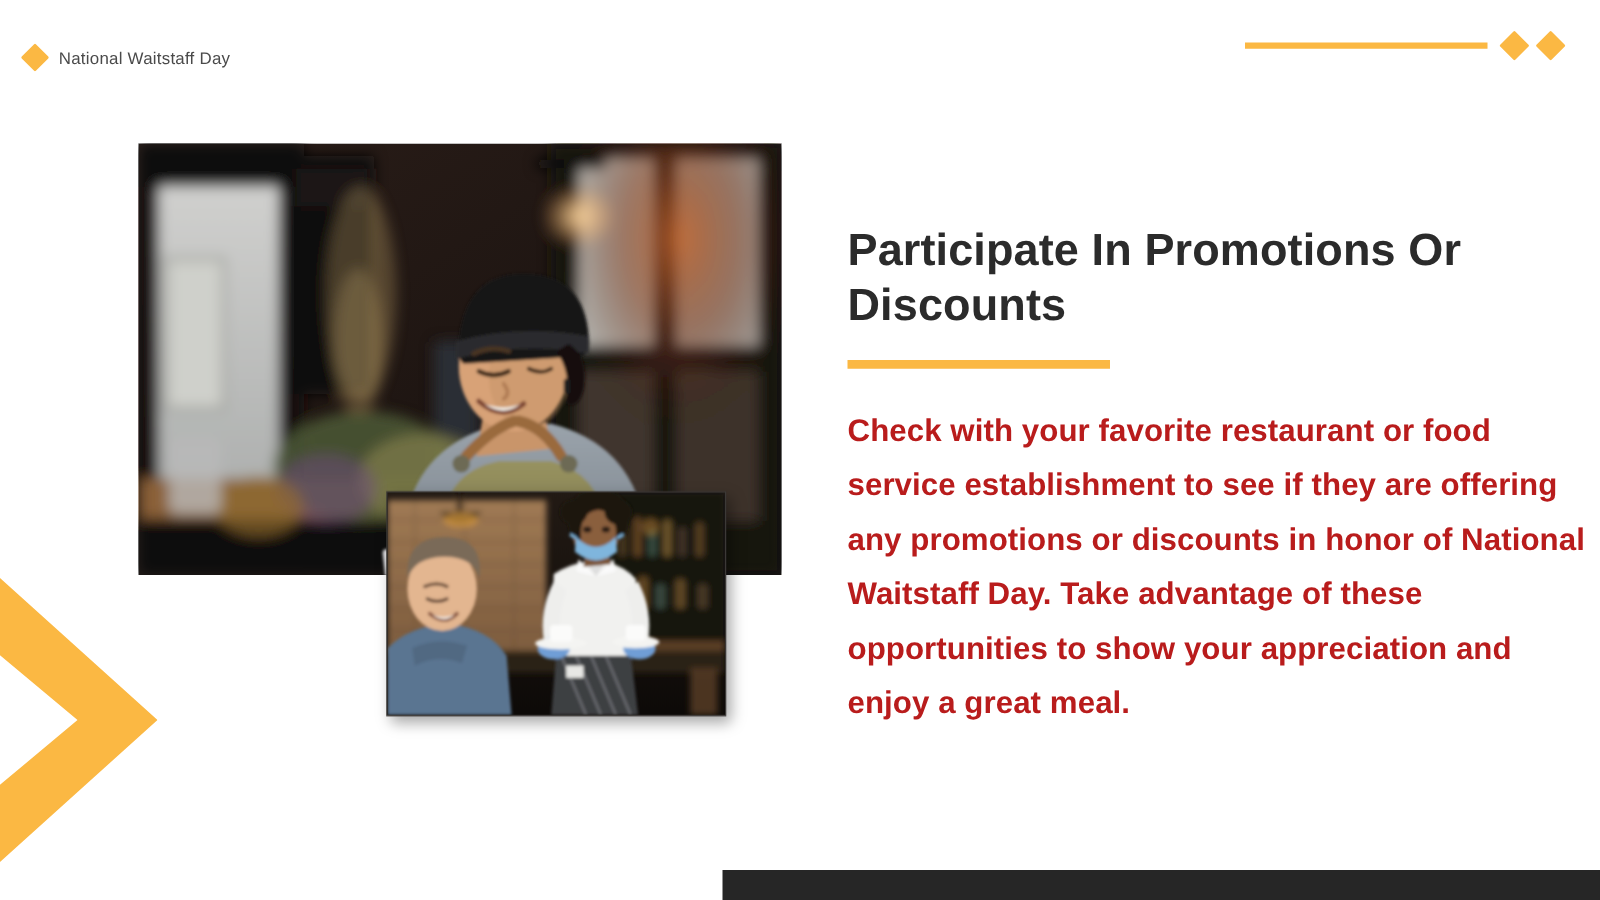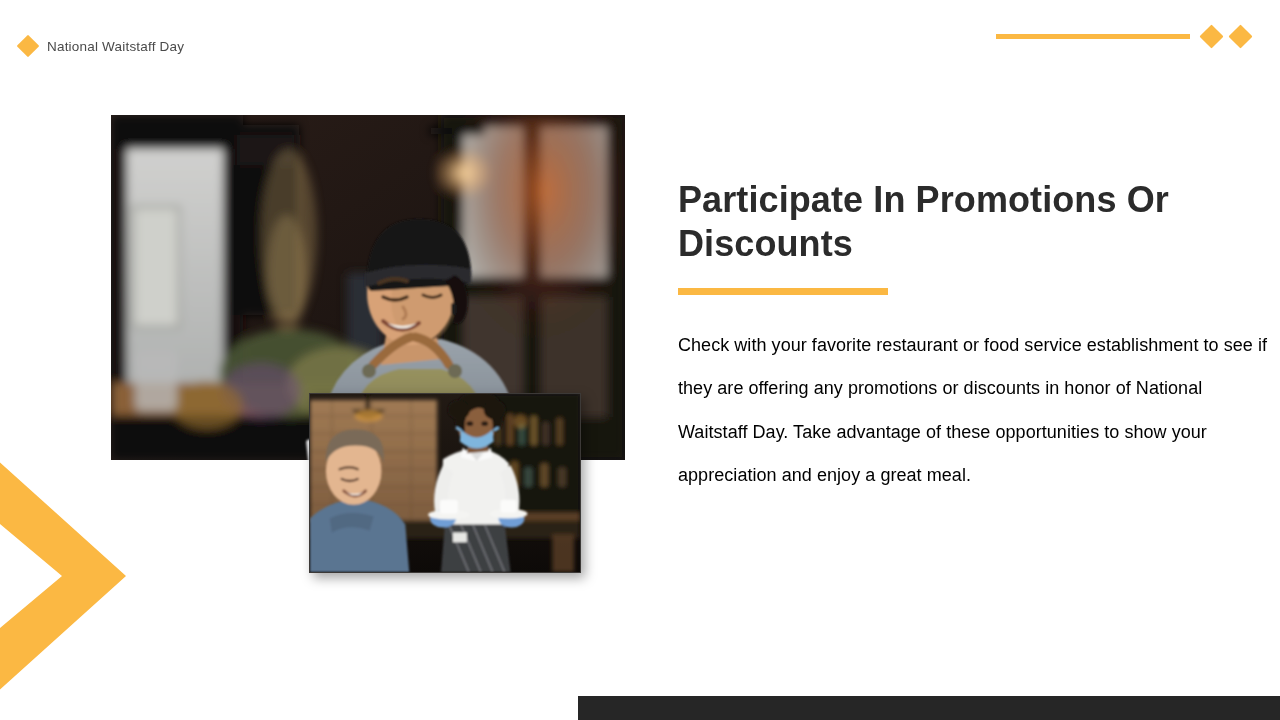--- a/index.html
+++ b/index.html
@@ -101,25 +101,26 @@
     color: #2b2b2b;
     letter-spacing: .1px;
   }
   .title-rule {
     width: 210px; height: 7px;
     background: #fbb843;
     margin-top: 22px;
   }
   .body-text {
     margin-top: 29px;
-    font-size: 18px;
+    font-size: 25px;
     line-height: 43.5px;
-    color: #000000;
+    color: #b91c1c;
     letter-spacing: .05px;
     max-width: 590px;
+    font-weight: bold;
   }
 </style>
 </head>
 <body>
 
 <div class="slide">
 
   <div class="header-brand">
     <span class="diamond"></span>
     <span class="brand-text">National Waitstaff Day</span>

